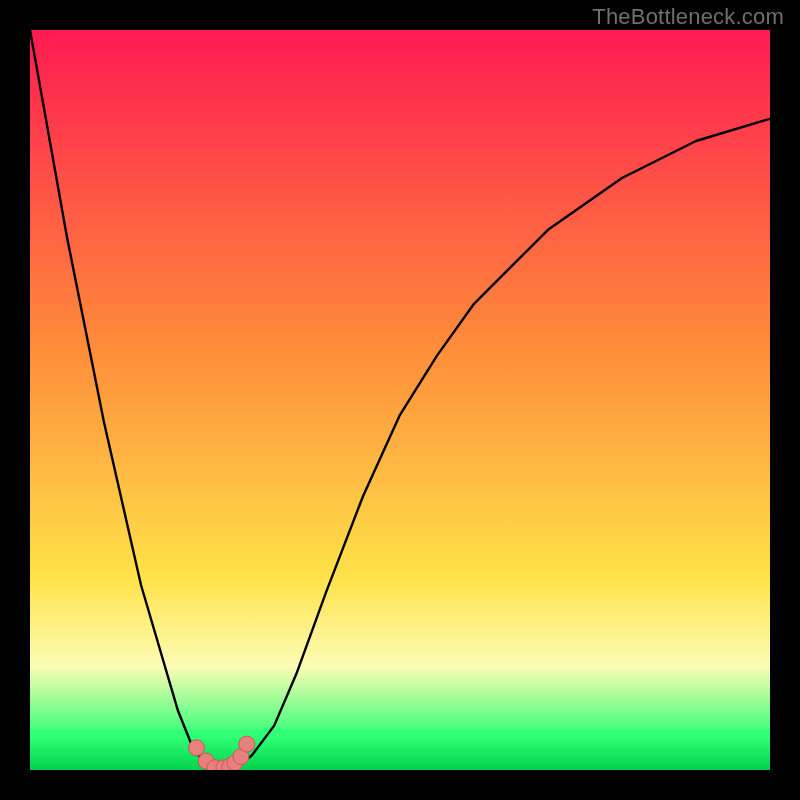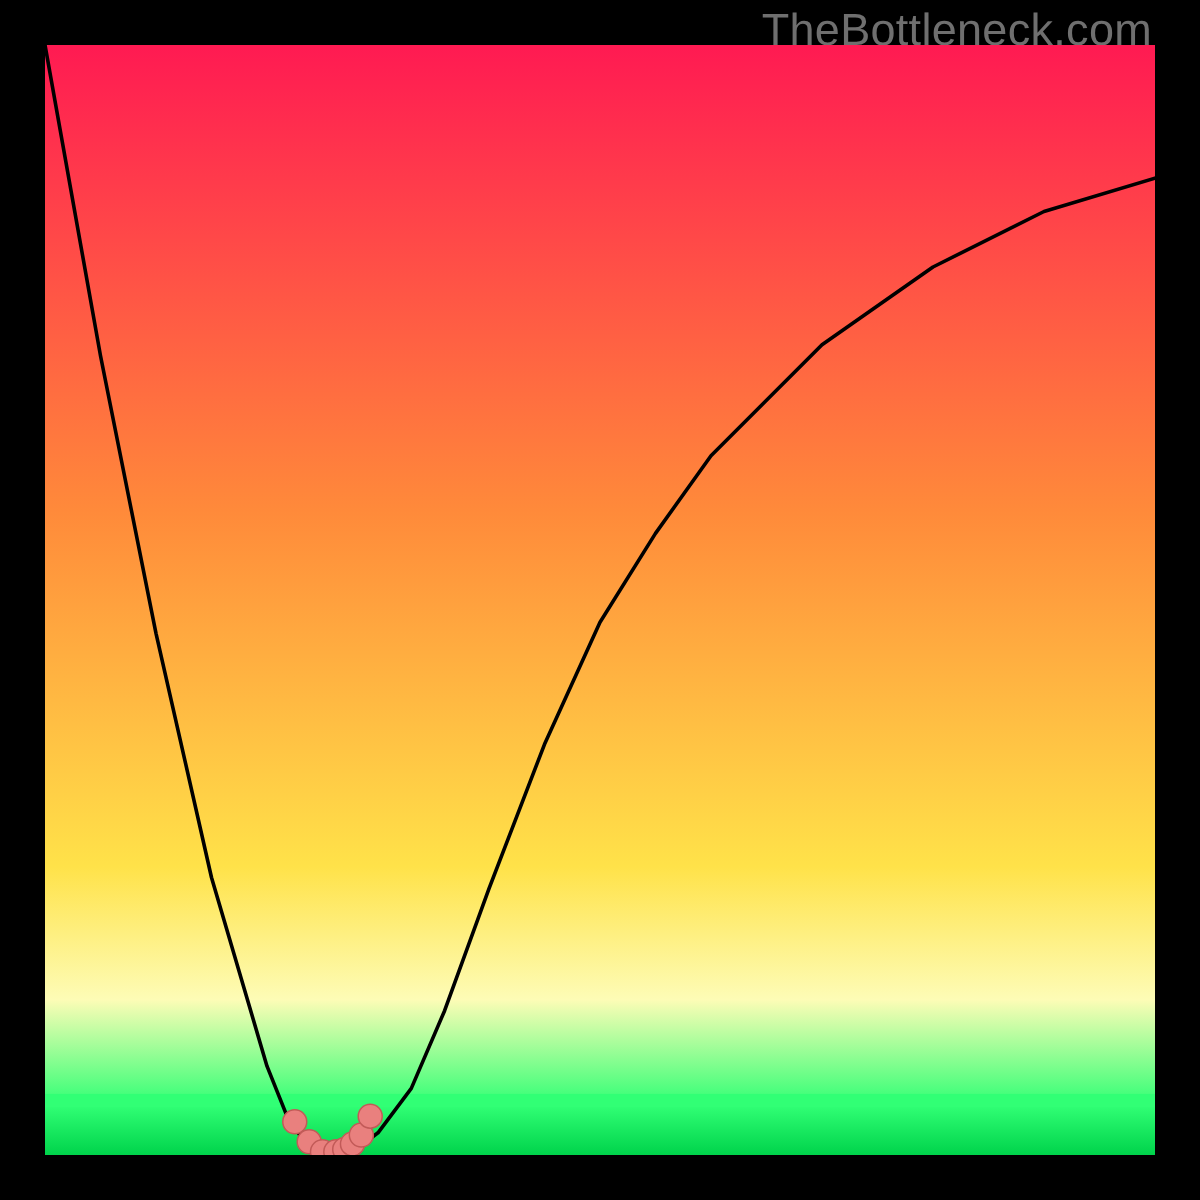--- a/index.html
+++ b/index.html
@@ -20,23 +20,23 @@
     position: absolute;
     left: 30px;
     top: 30px;
     width: 740px;
     height: 740px;
     overflow: hidden;
   }
   .watermark {
     position: absolute;
     top: 4px;
-    right: 32px;
+    right: 16px;
     color: #6f6f6f;
-    font-size: 30px;
+    font-size: 22px;
     letter-spacing: 0.2px;
     font-weight: 500;
   }
   svg { display: block; }
 </style>
 </head>
 <body>
 
 <div class="frame">
   <div class="watermark">TheBottleneck.com</div>

